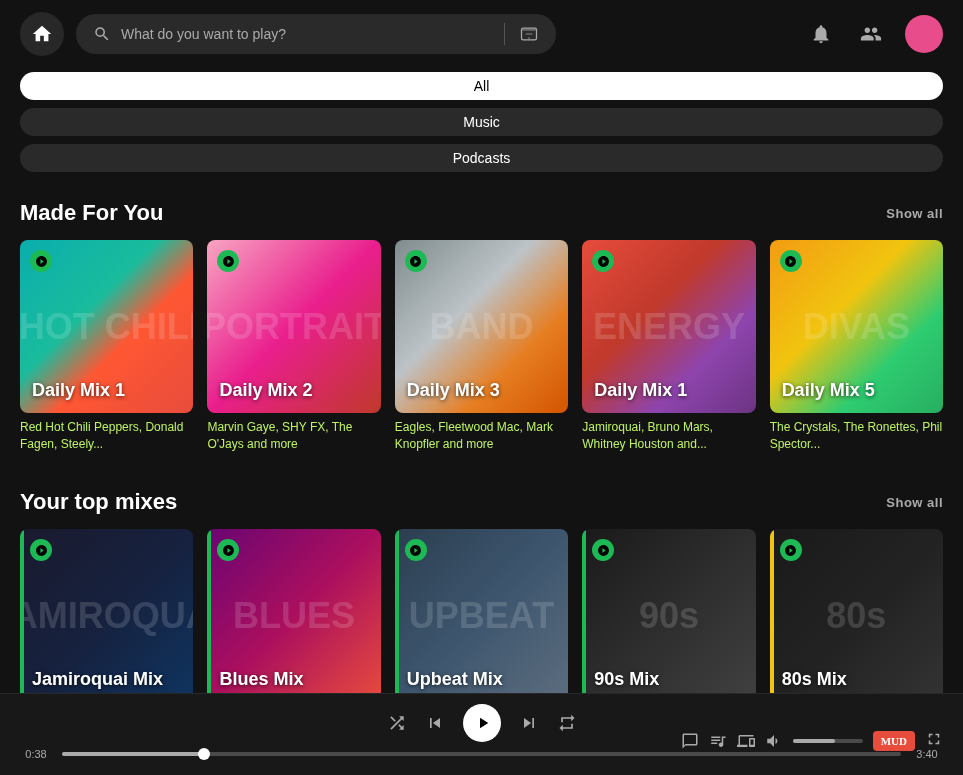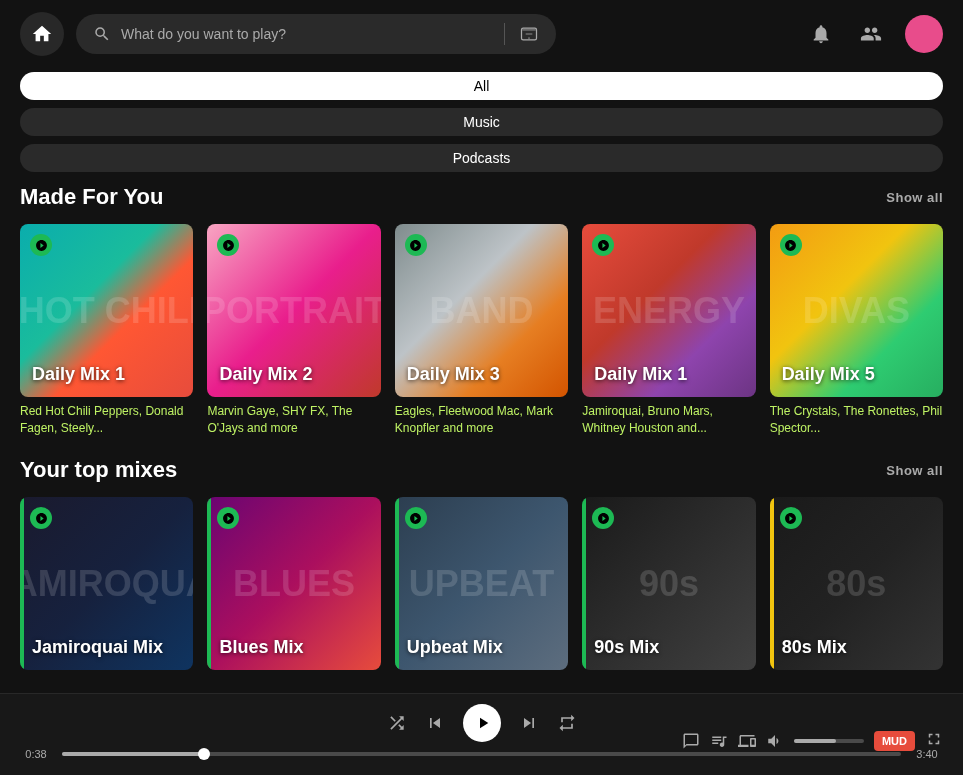--- a/index.html
+++ b/index.html
@@ -92,21 +92,21 @@
     .filter-tab.active {
       background: #fff;
       color: #000;
     }
     .filter-tab.inactive {
       background: #2a2a2a;
       color: #fff;
     }
 
     
-    .section { padding: 0 20px 20px; }
+    .section { padding: 0 20px 20px; margin-top: 16px; }
     .section-header {
       display: flex;
       align-items: center;
       justify-content: space-between;
       margin-bottom: 14px;
     }
     .section-title {
       font-size: 22px;
       font-weight: 700;
       color: #fff;
@@ -303,20 +303,21 @@
       width: 60%;
     }
     .mud-badge {
       background: #e74c3c;
       color: #fff;
       font-size: 11px;
       font-weight: 700;
       padding: 4px 8px;
       border-radius: 4px;
       cursor: pointer;
+      font-family: Liberation Serif, serif;
     }
     .fullscreen-btn {
       background: none;
       border: none;
       cursor: pointer;
       color: #aaa;
     }
     .fullscreen-btn svg { width: 18px; height: 18px; fill: #aaa; }
 
     

